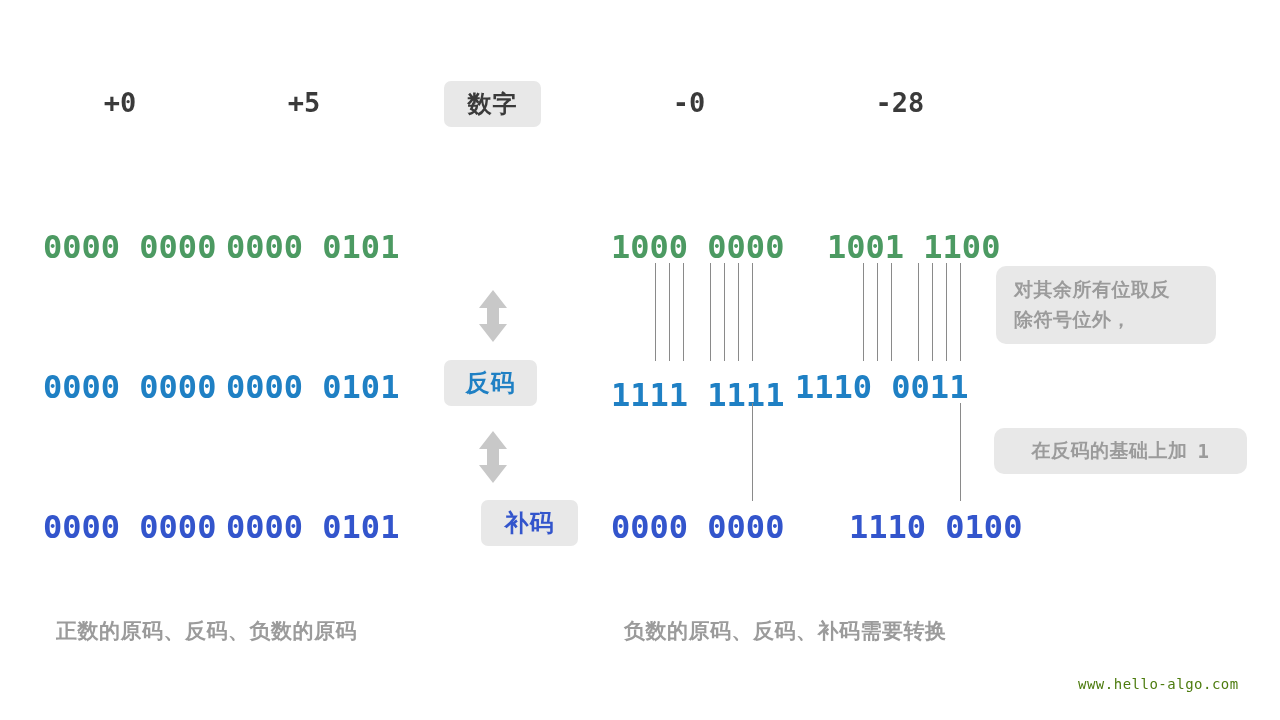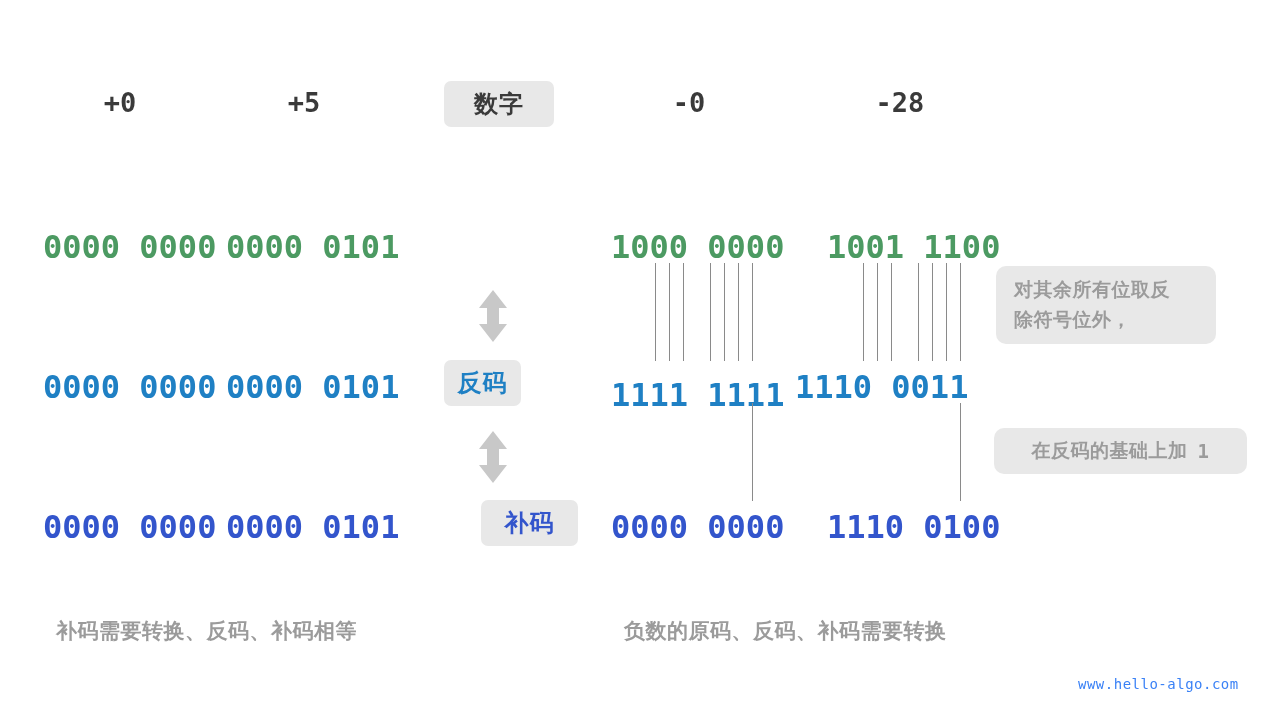--- a/index.html
+++ b/index.html
@@ -106,68 +106,68 @@
     font-weight: bold;
     letter-spacing: 0.5px;
     line-height: 1;
     white-space: nowrap;
   }
 
   
   .watermark {
     font-family: "DejaVu Sans Mono", "Liberation Mono", monospace;
     font-size: 14px;
-    color: #3b82f6;
+    color: #4d7c0f;
     letter-spacing: 0.5px;
     white-space: nowrap;
   }
 </style>
 </head>
 <body>
 
 <div class="stage">
 
   <div class="abs num-label" style="left:60px; top:89px; width:120px;">+0</div>
 
   <div class="abs num-label" style="left:244px; top:89px; width:120px;">+5</div>
 
-  <div class="abs pill pill-dark" style="left:444px; top:81px; width:110px; height:46px;">数字</div>
+  <div class="abs pill pill-dark" style="left:444px; top:81px; width:97px; height:46px;">数字</div>
 
   <div class="abs num-label" style="left:629px; top:89px; width:120px;">-0</div>
 
   <div class="abs num-label" style="left:840px; top:89px; width:120px;">-28</div>
 
   <div class="abs bits c-green" style="left:43px; top:231px; width:156px;">0000 0000</div>
 
   <div class="abs bits c-green" style="left:226px; top:231px; width:156px;">0000 0101</div>
 
 
   <div class="abs bits c-green" style="left:611px; top:231px; width:156px;">1000 0000</div>
 
   <div class="abs bits c-green" style="left:827px; top:231px; width:156px;">1001 1100</div>
 
   <div class="abs bits c-blue" style="left:43px; top:371px; width:156px;">0000 0000</div>
 
   <div class="abs bits c-blue" style="left:226px; top:371px; width:156px;">0000 0101</div>
 
-  <div class="abs pill pill-blue" style="left:444px; top:360px; width:77px; height:46px;">反码</div>
+  <div class="abs pill pill-blue" style="left:444px; top:360px; width:93px; height:46px;">反码</div>
 
   <div class="abs bits c-blue" style="left:611px; top:371px; width:156px;margin-top:8px;">1111 1111</div>
 
   <div class="abs bits c-blue" style="left:795px; top:371px; width:156px;">1110 0011</div>
 
   <div class="abs bits c-indigo" style="left:43px; top:511px; width:156px;">0000 0000</div>
 
   <div class="abs bits c-indigo" style="left:226px; top:511px; width:156px;">0000 0101</div>
 
   <div class="abs pill pill-indigo" style="left:444px; top:500px; width:97px; height:46px;">补码</div>
 
   <div class="abs bits c-indigo" style="left:611px; top:511px; width:156px;">0000 0000</div>
 
-  <div class="abs bits c-indigo" style="left:827px; top:511px; width:156px;">1110 0100</div>
+  <div class="abs bits c-indigo" style="left:849px; top:511px; width:156px;">1110 0100</div>
 
   <div>
     <div class="vline abs" style="left:655px;  top:263px; height:98px;"></div>
     <div class="vline abs" style="left:669px;  top:263px; height:98px;"></div>
     <div class="vline abs" style="left:683px;  top:263px; height:98px;"></div>
     <div class="vline abs" style="left:710px;  top:263px; height:98px;"></div>
     <div class="vline abs" style="left:724px;  top:263px; height:98px;"></div>
     <div class="vline abs" style="left:738px;  top:263px; height:98px;"></div>
     <div class="vline abs" style="left:752px;  top:263px; height:98px;"></div>
   </div>
@@ -204,19 +204,19 @@
   <div class="abs note" style="left:996px; top:266px; width:220px; height:78px;">
     <div>对其余所有位取反</div>
     <div>除符号位外，</div>
   </div>
 
   <div class="abs note" style="left:994px; top:428px; width:253px; height:46px; flex-direction:row; align-items:center;">
     <span>在反码的基础上加</span>
     <span class="mono-1" style="margin-left:10px;">1</span>
   </div>
 
-  <div class="abs caption" style="left:56px; top:620px;">补码需要转换、反码、补码相等</div>
+  <div class="abs caption" style="left:56px; top:620px;">正数的原码、反码、负数的原码</div>
 
   <div class="abs caption" style="left:624px; top:620px;">负数的原码、反码、补码需要转换</div>
 
   <div class="abs watermark" style="left:1078px; top:676px;">www.hello-algo.com</div>
 
 </div>
 
 </body></html>

